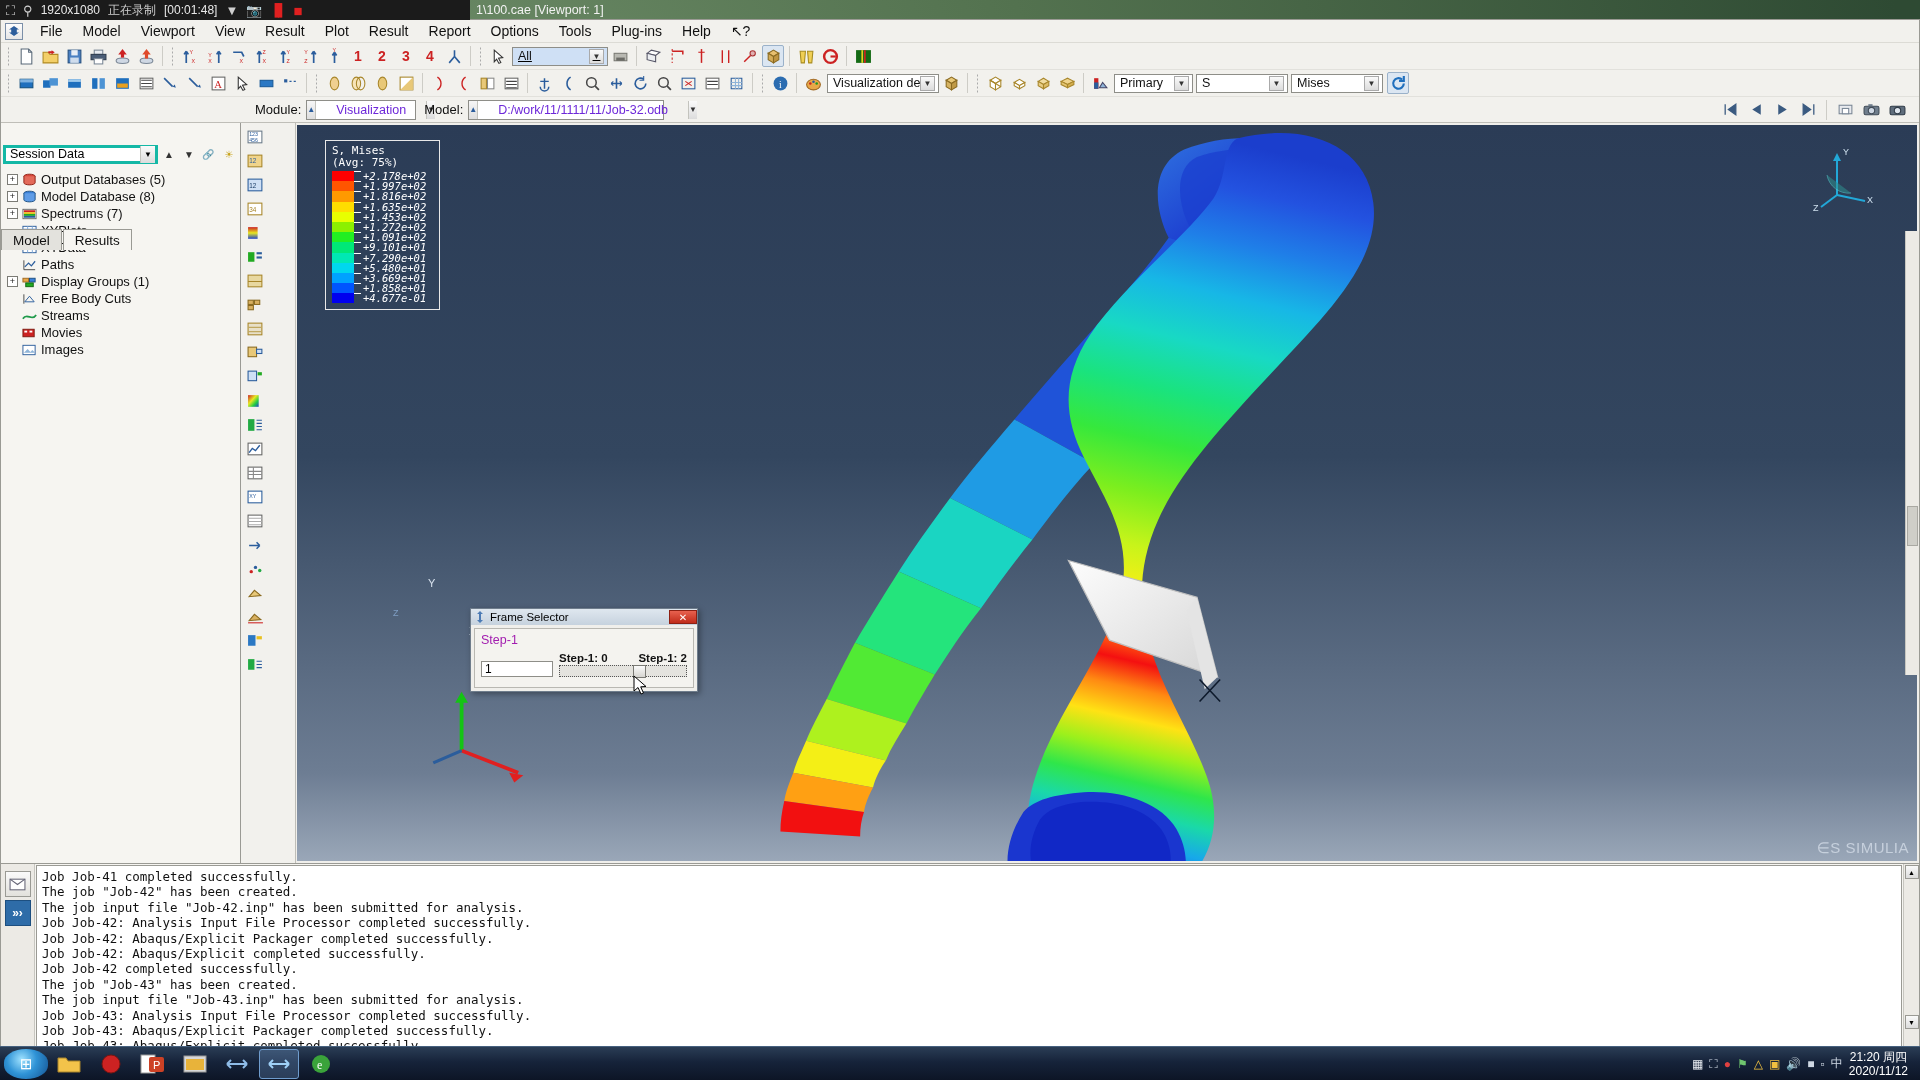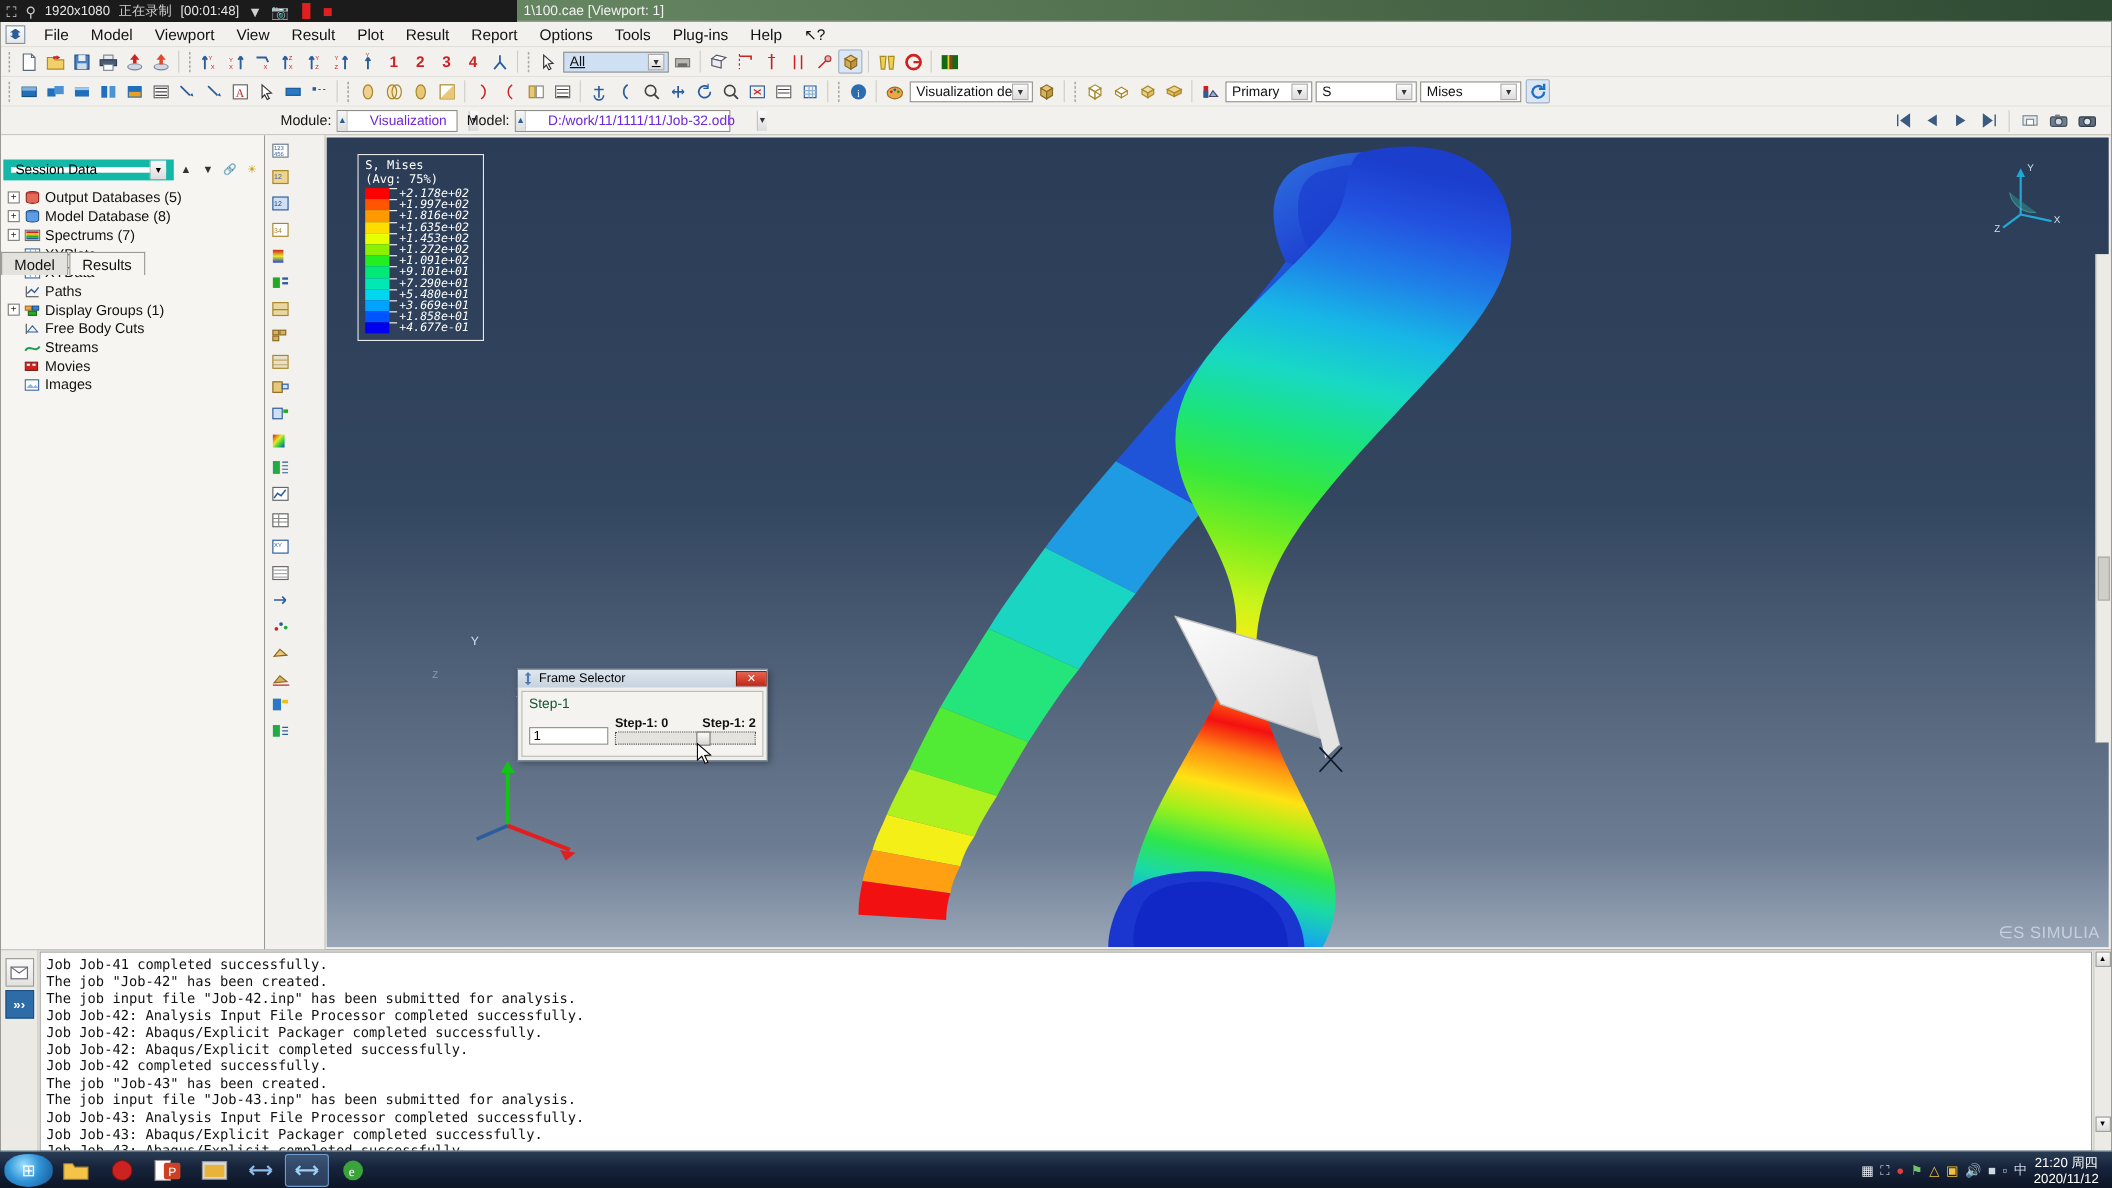--- a/index.html
+++ b/index.html
@@ -122,21 +122,21 @@
   .tab.active { background:#f6f5f1; font-weight:normal; }
   
   #bodysplit { flex:1; display:flex; position:relative; }
   
   #leftpanel {
     width:240px; background:#f6f5f1; border-right:1px solid #9a9a94;
     display:flex; flex-direction:column; padding-top:20px;
   }
   #sessionrow { display:flex; align-items:center; height:22px; padding:0 2px; gap:2px; }
   #sessionrow .sc {
-    flex:1; height:19px; border:7px solid #14b8a6; background:#fff;
+    flex:1; height:19px; border:3px solid #14b8a6; background:#fff;
     display:flex; align-items:center; font-size:12.5px;
   }
   #sessionrow .sc .t { flex:1; padding-left:4px; }
   #sessionrow .sc .a {
     width:15px; height:17px; background:linear-gradient(#fafafa,#dcdcdc);
     border-left:1px solid #c3c3bd; display:flex; align-items:center; justify-content:center;
     font-size:8px;
   }
   .minibtn {
     width:18px; height:19px; border:1px solid transparent;
@@ -196,21 +196,21 @@
     height:16px; display:flex; align-items:center;
     background:linear-gradient(#dfe7ef,#c6d2de); padding-left:3px; gap:4px; font-size:11.5px;
   }
   #frameDlg .dicon { width:12px; height:12px; }
   #frameDlg .dclose {
     margin-left:auto; width:28px; height:14px;
     background:linear-gradient(#e8614f,#c02b1a); border:1px solid #8d2013;
     color:#fff; font-size:10px; display:flex; align-items:center; justify-content:center;
   }
   #frameDlg .dbody { flex:1; margin:3px; border:1px solid #b9b8b2; background:#f4f3ef; padding:4px 6px; position:relative; }
-  #frameDlg .stepname { font-size:12.5px; color:#14532d; }
+  #frameDlg .stepname { font-size:12.5px; color:#a21caf; }
   #frameDlg .ctrlrow { display:flex; align-items:flex-end; gap:6px; margin-top:5px; }
   #frameDlg .fnum {
     width:72px; height:16px; border:1px solid #8e8e88; background:#fff;
     font-size:12px; padding-left:3px; display:flex; align-items:center;
   }
   #frameDlg .slwrap { flex:1; }
   #frameDlg .sllabels { display:flex; justify-content:space-between; font-size:11.5px; color:#111; margin-bottom:1px;font-weight:bold; }
   #frameDlg .sltrack {
     height:12px; border:1px dotted #555; background:#e4e3de; position:relative;
   }

